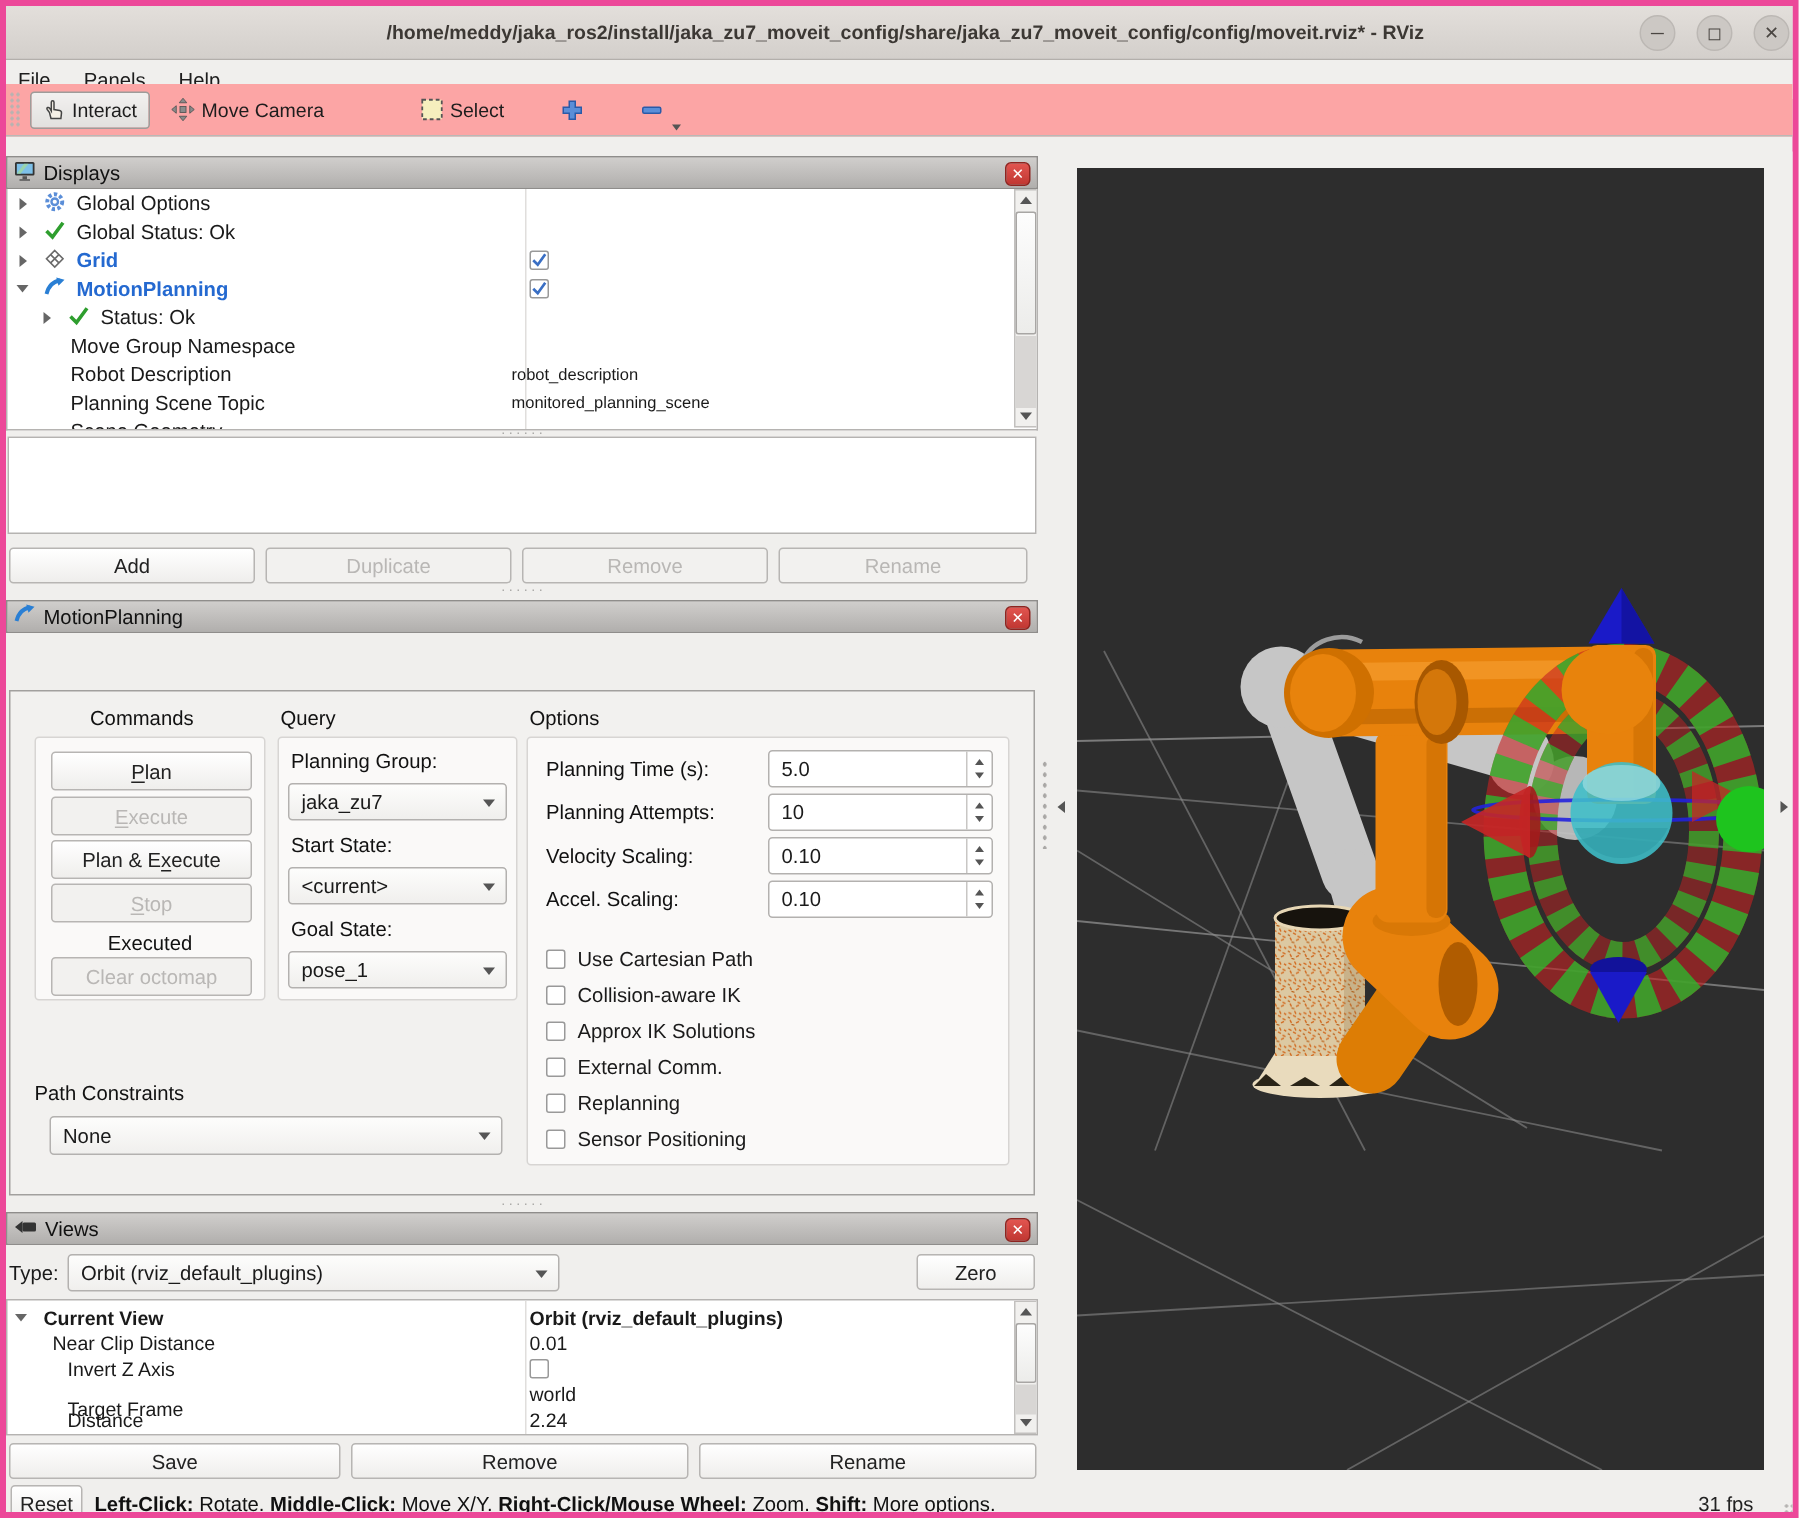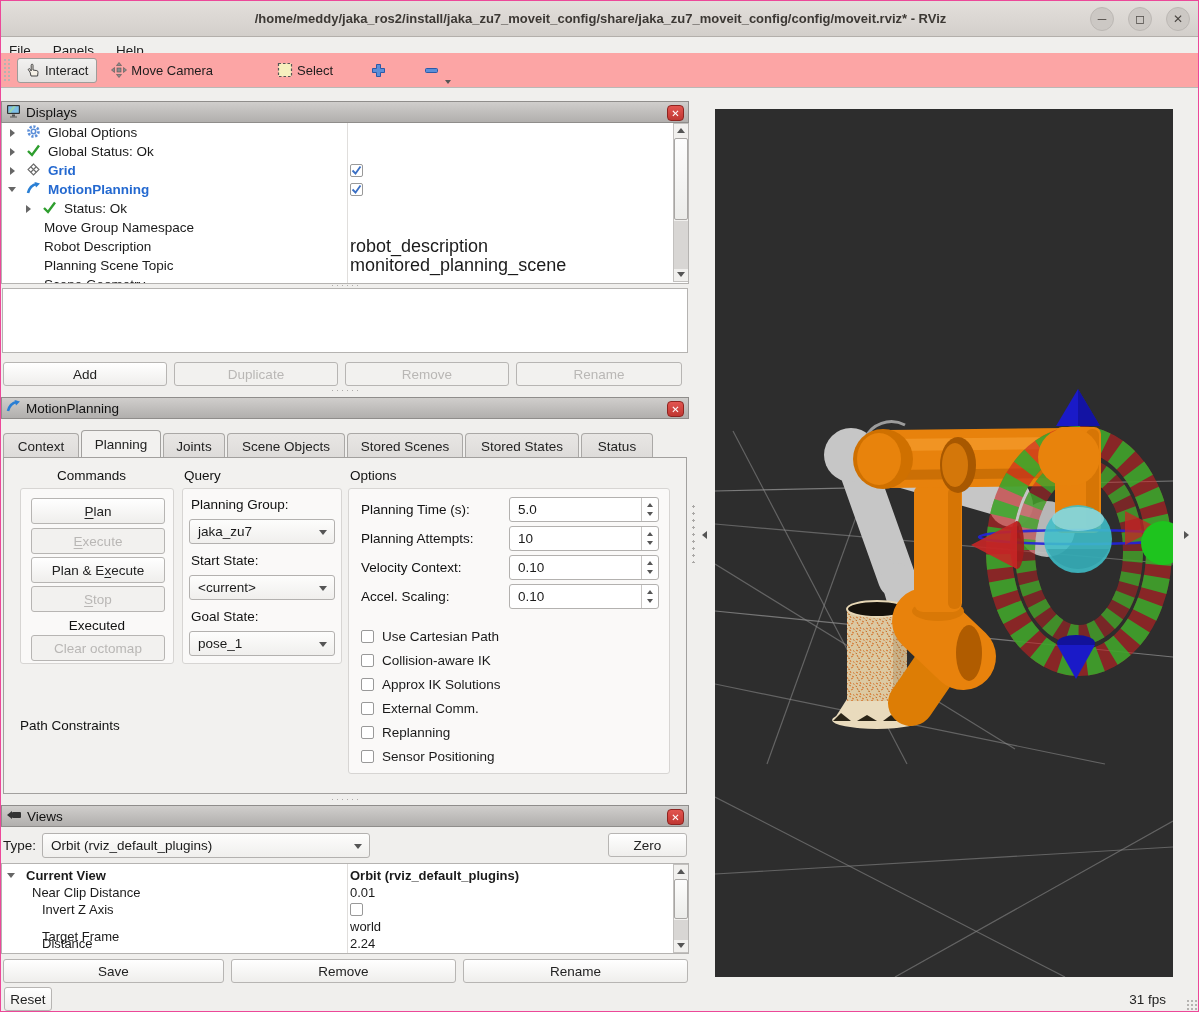--- a/index.html
+++ b/index.html
@@ -1,18 +1,18 @@
 <!DOCTYPE html>
 <html style="--accent_blue: #2469d0; --close_red: #c03732; --panel_bg: #f0efed; --check_blue: #3a6fc4;"><head>
 <meta charset="utf-8">
 <style>
   * { margin:0; padding:0; box-sizing:border-box; }
   html,body { width:1199px; height:1012px; }
   body { font-family:"Liberation Sans","DejaVu Sans",sans-serif; font-size:13px; color:#1a1a1a; background:#f0efed; }
-  .app { position:relative; width:1199px; height:1012px; overflow:hidden; background:var(--panel_bg,#f0efed); border:1px solid #ec4899; }
+  .app { position:relative; width:1199px; height:1012px; overflow:hidden; background:var(--panel_bg,#f0efed); border:4px solid #ec4899; }
 
   
   .titlebar { position:absolute; left:0; top:0; width:1199px; height:36px;
     background:linear-gradient(#e3dfdb,#d3cfcb); border-bottom:1px solid #b3afab;
     display:flex; align-items:center; justify-content:center; }
   .titlebar .title { font-weight:bold; font-size:13px; color:#3c3834; }
   .winbtns { position:absolute; right:10px; top:6px; display:flex; gap:14px; }
   .winbtn { width:24px; height:24px; border-radius:50%; background:#ccc8c4; border:1px solid #bcb8b4;
     display:flex; align-items:center; justify-content:center; font-size:12px; color:#4a4642; }
 
@@ -52,21 +52,21 @@
     display:inline-flex; align-items:center; justify-content:center; }
   .cb svg { display:block; }
 
   
   .displays-body { position:absolute; left:0; top:122px; width:688px; height:161px; background:#fff;
     border:1px solid #b5b3b1; border-top:none; overflow:hidden; }
   .colsep { position:absolute; left:345px; top:0; width:1px; height:100%; background:#e0dedc; }
   .trow { position:absolute; left:0; width:670px; height:19px; display:flex; align-items:center; }
   .trow .lbl { font-size:13.5px; }
   .blue { color:var(--accent_blue,#2469d0); font-weight:bold; }
-  .tval { position:absolute; left:348px; font-size:18px; }
+  .tval { position:absolute; left:336px; font-size:11px; }
   .sbar { position:absolute; width:16px; background:#f1f0ee; border:1px solid #c2c0be; }
   .sarrow { position:absolute; left:0; width:14px; height:13px; display:flex; align-items:center; justify-content:center; }
   .tri-up { width:0;height:0;border-left:4px solid transparent;border-right:4px solid transparent;border-bottom:5px solid #555; }
   .tri-dn { width:0;height:0;border-left:4px solid transparent;border-right:4px solid transparent;border-top:5px solid #555; }
   .tri-lf { width:0;height:0;border-top:4px solid transparent;border-bottom:4px solid transparent;border-right:5px solid #555; }
   .tri-rt { width:0;height:0;border-top:4px solid transparent;border-bottom:4px solid transparent;border-left:5px solid #555; }
   .sthumb { position:absolute; left:0; width:14px; background:linear-gradient(#fdfdfd,#ececea); border:1px solid #a8a6a4; border-radius:2px; }
   .strough { position:absolute; left:0; width:14px; background:#d8d6d4; }
 
   .descbox { position:absolute; left:1px; top:287px; width:686px; height:65px; background:#fff; border:1px solid #b5b3b1; }
@@ -312,29 +312,20 @@
 
   <div class="phead" style="top:396px;">
     <span><svg width="15" height="15" viewBox="0 0 15 15">
           <path d="M2 12 Q4 4 11 3" fill="none" stroke="#2a7fd4" stroke-width="2.6"></path>
           <polygon points="14,2.5 8.5,1 10,6.5" fill="#2a7fd4"></polygon>
         </svg></span>
     <span class="ptitle">MotionPlanning</span>
     <span class="closebtn">✕</span>
   </div>
 
-  <div class="tabbar">
-    <div class="tab" style="width:76px;">Context</div>
-    <div class="tab active" style="width:80px;">Planning</div>
-    <div class="tab" style="width:62px;">Joints</div>
-    <div class="tab" style="width:118px;">Scene Objects</div>
-    <div class="tab" style="width:116px;">Stored Scenes</div>
-    <div class="tab" style="width:114px;">Stored States</div>
-    <div class="tab" style="width:72px;">Status</div>
-  </div>
   <div class="tabscroll" style="top:431px;">
     <div class="tsbtn first">
         <span class="tri-lf dis"></span>
       </div>
     <div class="tsbtn last">
         <span class="tri-rt"></span>
       </div>
   </div>
 
   <div class="tabframe">
@@ -395,21 +386,21 @@
           </span>
         </div>
       <div class="field-label" style="left:12px;top:42px;">Planning Attempts:</div>
       <div class="spin" style="left:160px;top:37px;width:150px;">
           <span>10</span>
           <span class="spinbtns">
             <i class="up"></i>
             <i class="dn"></i>
           </span>
         </div>
-      <div class="field-label" style="left:12px;top:71px;">Velocity Context:</div>
+      <div class="field-label" style="left:12px;top:71px;">Velocity Scaling:</div>
       <div class="spin" style="left:160px;top:66px;width:150px;">
           <span>0.10</span>
           <span class="spinbtns">
             <i class="up"></i>
             <i class="dn"></i>
           </span>
         </div>
       <div class="field-label" style="left:12px;top:100px;">Accel. Scaling:</div>
       <div class="spin" style="left:160px;top:95px;width:150px;">
           <span>0.10</span>
@@ -439,20 +430,24 @@
           <span class="cb"></span>
           <span>Replanning</span>
         </div>
       <div class="checkrow" style="left:12px;top:260px;">
           <span class="cb"></span>
           <span>Sensor Positioning</span>
         </div>
     </div>
 
     <div class="gheading" style="left:16px;top:260px;">Path Constraints</div>
+    <div class="combo" style="left:26px;top:283px;width:302px;height:26px;">
+        <span>None</span>
+        <span class="arrow"></span>
+      </div>
   </div>
 
   <div class="splitdots" style="top:797px;">······</div>
 
   <div class="phead" style="top:804px;">
     <span><svg width="16" height="12" viewBox="0 0 16 12">
           <polygon points="1,6 6,2 6,10" fill="#333"></polygon>
           <rect x="6" y="3" width="9" height="6" rx="1" fill="#333"></rect>
         </svg></span>
     <span class="ptitle">Views</span>
@@ -504,20 +499,23 @@
   </div>
 
   <div class="btnrow" style="left:2px;top:958px;gap:7px;">
     <div class="btn" style="width:221px;">Save</div>
     <div class="btn" style="width:225px;">Remove</div>
     <div class="btn" style="width:225px;">Rename</div>
   </div>
 
   <div class="statusbar">
     <div class="btn" style="width:48px;margin-left:3px;">Reset</div>
+    <div class="hints">
+      <b>Left-Click:</b><span> Rotate. </span><b>Middle-Click:</b><span> Move X/Y. </span><b>Right-Click/Mouse Wheel:</b><span> Zoom. </span><b>Shift:</b><span> More options.</span>
+    </div>
     <div class="fps">31 fps</div>
     <div class="rgrip"></div>
   </div>
 
   <div class="vsplit" style="left:688px;width:26px;">
     <div class="grip"></div>
     <span class="tri-lf" style="position:absolute;left:13px;top:433px;"></span>
   </div>
   <div class="vsplit" style="left:1172px;width:27px;">
     <span class="tri-rt" style="position:absolute;left:11px;top:433px;"></span>

